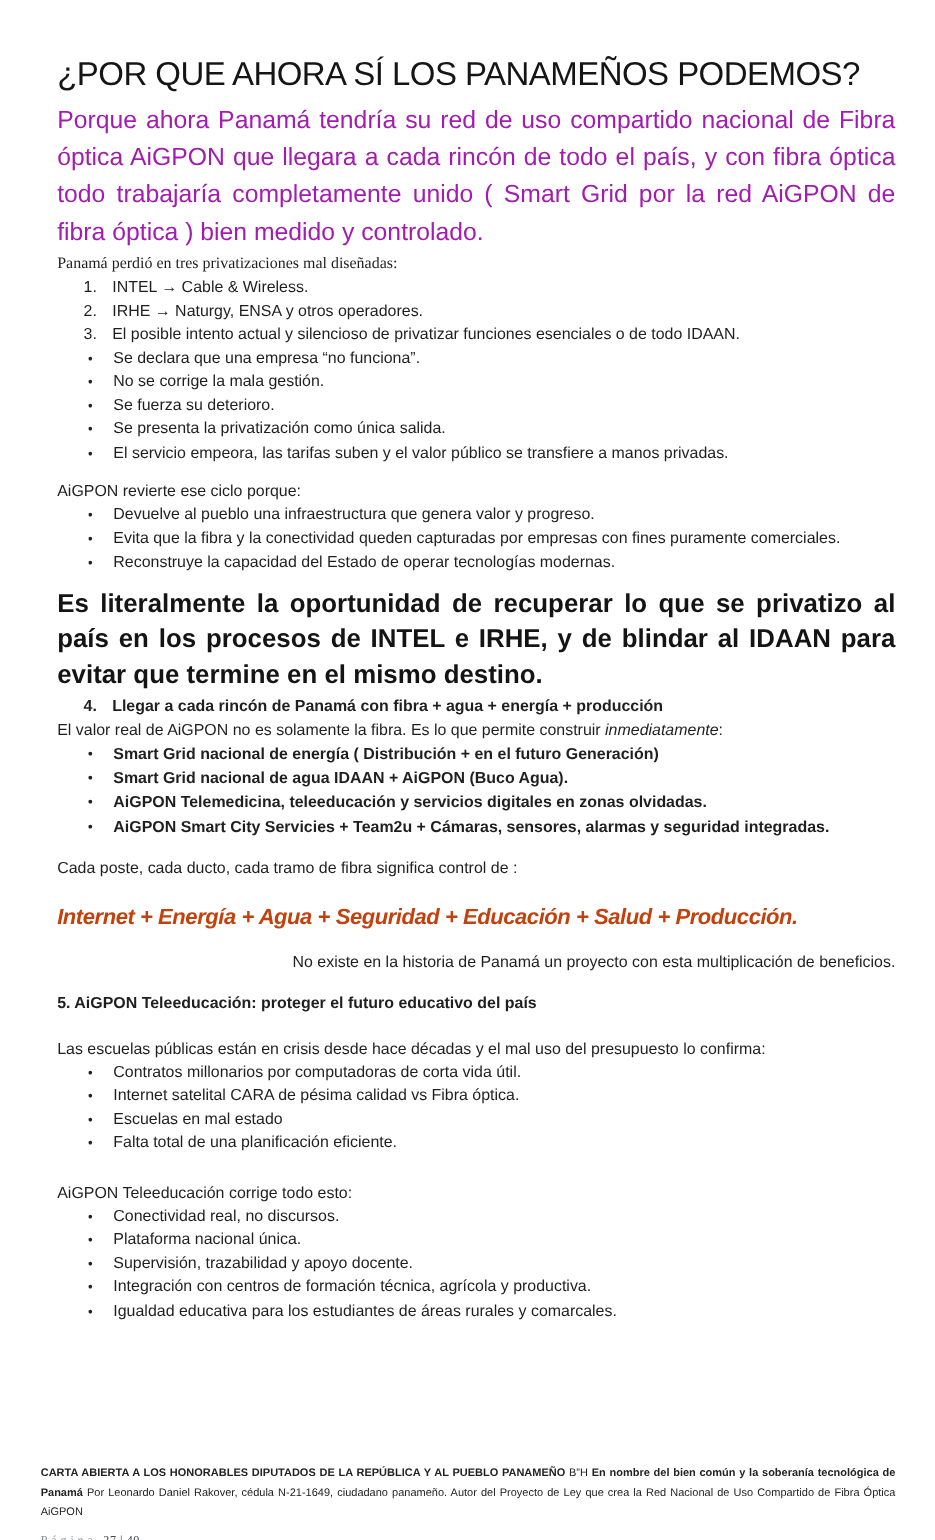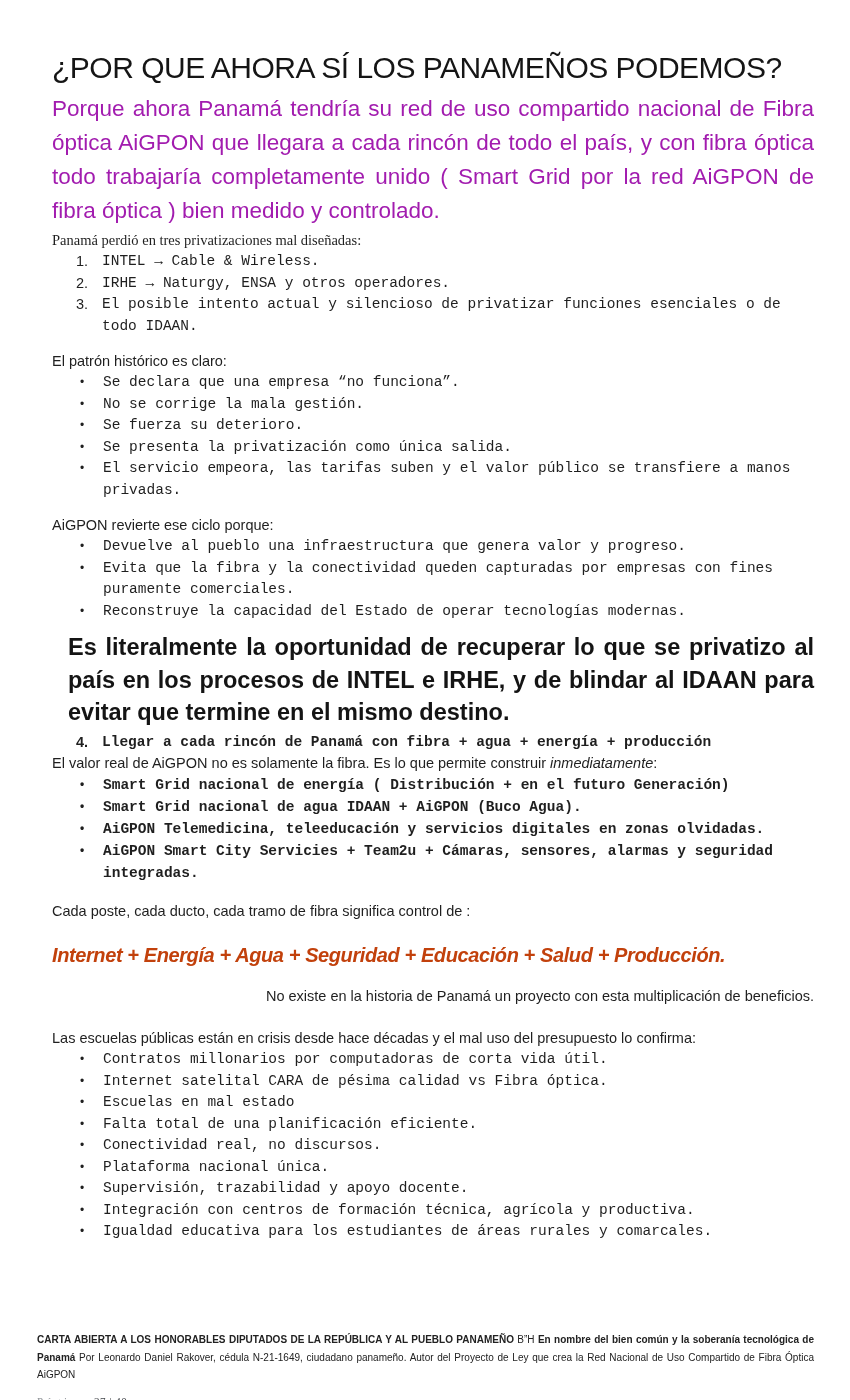--- a/index.html
+++ b/index.html
@@ -25,27 +25,27 @@
   .body{font-size:14.5px;line-height:21px;margin:0;}
   .mt2{margin-top:2px;font-family:Liberation Serif, serif;}.mt3{margin-top:3px;}.mt7{margin-top:7px;}
   .mt13{margin-top:13px;}.mt14{margin-top:14px;}.mt15{margin-top:15px;text-align:right;}
   .mt16{margin-top:16px;}.mt17{margin-top:17px;}.mt19{margin-top:19px;}
   .mt21{margin-top:21px;}.mt24{margin-top:24px;}
 
   .list{margin:0;padding:0;}
   .row{display:flex;align-items:flex-start;font-size:14.5px;line-height:21.5px;}
   .olist .num{flex:0 0 26px;margin-left:24px;}
   .blist .bullet{flex:0 0 23px;margin-left:28px;font-size:12px;line-height:21.5px;}
-  .itext{flex:1;font-family:Liberation Mono, monospace;}
+  .itext{flex:1;}
   .bold-list .itext, .bold-list .bullet{font-weight:700;}
   .bold-list .row{line-height:22px;}
 
   .h-big{
     font-size:23.5px;font-weight:700;line-height:32.5px;
-    text-align:justify;margin:9px 0 0 16px;color:#141414;
+    text-align:justify;margin:9px 0 0 0;color:#141414;
   }
   .item4{margin-top:3px;font-weight:700;}
   .item4 .num{flex:0 0 26px;margin-left:24px;}
   .h-internet{
     font-size:20px;font-weight:700;font-style:italic;
     letter-spacing:-0.4px;white-space:nowrap;
     line-height:32px;margin:17px 0 0 0;color:#c2410c;
   }
   .h-sub{font-weight:700;margin-top:16px;}
   .b{font-weight:700;}
@@ -83,21 +83,20 @@
       <div class="row">
         <span class="num">2.</span>
         <span class="itext">IRHE → Naturgy, ENSA y otros operadores.</span>
       </div>
       <div class="row">
         <span class="num">3.</span>
         <span class="itext">El posible intento actual y silencioso de privatizar funciones esenciales o de todo IDAAN.</span>
       </div>
     </div>
 
-    <p class="body mt14">El patrón histórico es claro:</p>
 
     <div class="list blist mt7">
       <div class="row">
         <span class="bullet">•</span>
         <span class="itext">Se declara que una empresa “no funciona”.</span>
       </div>
       <div class="row">
         <span class="bullet">•</span>
         <span class="itext">No se corrige la mala gestión.</span>
       </div>
@@ -159,20 +158,21 @@
         <span class="itext">AiGPON Smart City Servicies + Team2u + Cámaras, sensores, alarmas y seguridad integradas.</span>
       </div>
     </div>
 
     <p class="body mt17">Cada poste, cada ducto, cada tramo de fibra significa control de :</p>
 
     <h2 class="h-internet">Internet + Energía + Agua + Seguridad + Educación + Salud + Producción.</h2>
 
     <p class="body mt15">No existe en la historia de Panamá un proyecto con esta multiplicación de beneficios.</p>
 
+    <p class="body h-sub">5. AiGPON Teleeducación: proteger el futuro educativo del país</p>
 
     <p class="body mt21">Las escuelas públicas están en crisis desde hace décadas y el mal uso del presupuesto lo confirma:</p>
 
     <div class="list blist mt3">
       <div class="row">
         <span class="bullet">•</span>
         <span class="itext">Contratos millonarios por computadoras de corta vida útil.</span>
       </div>
       <div class="row">
         <span class="bullet">•</span>
@@ -181,20 +181,21 @@
       <div class="row">
         <span class="bullet">•</span>
         <span class="itext">Escuelas en mal estado</span>
       </div>
       <div class="row">
         <span class="bullet">•</span>
         <span class="itext">Falta total de una planificación eficiente.</span>
       </div>
     </div>
 
+    <p class="body mt24">AiGPON Teleeducación corrige todo esto:</p>
 
     <div class="list blist mt16">
       <div class="row">
         <span class="bullet">•</span>
         <span class="itext">Conectividad real, no discursos.</span>
       </div>
       <div class="row">
         <span class="bullet">•</span>
         <span class="itext">Plataforma nacional única.</span>
       </div>

